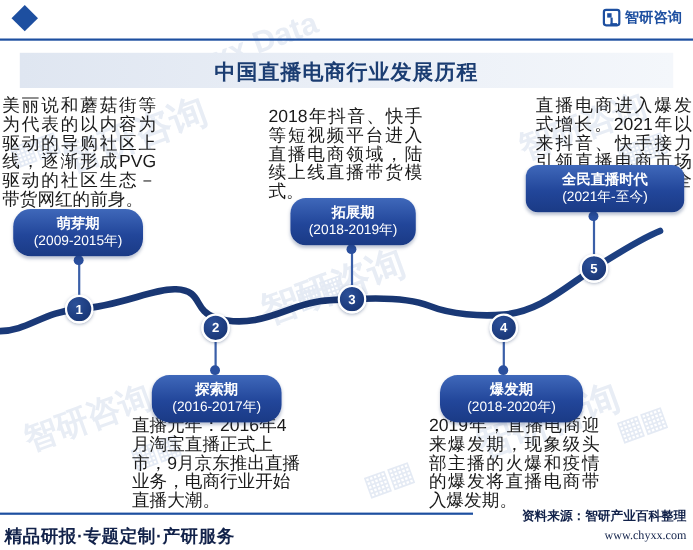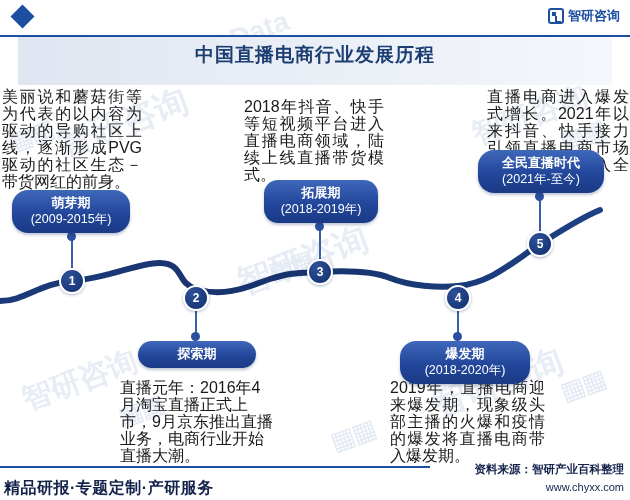--- a/index.html
+++ b/index.html
@@ -108,22 +108,22 @@
   .header-rule {
     position: absolute;
     left: 0; top: 35px;
     width: 630px; height: 2px;
     background: #1d4fa0;
   }
 
   
   .title-band {
     position: absolute;
-    left: 18px; top: 36px;
-    width: 594px; height: 49px;
+    left: 18px; top: 48px;
+    width: 594px; height: 32px;
     background: linear-gradient(90deg, #dfe6f1 0%, #e9eef6 45%, #f4f7fb 100%);
     z-index: 3;
   }
   .title-text {
     position: absolute;
     left: 0; top: 0;
     width: 594px;
     line-height: 38px;
     text-align: center;
     font-size: 19px;
@@ -238,21 +238,21 @@
     font-weight: bold;
     color: #12224a;
     z-index: 5;
   }
   .footer-url {
     position: absolute;
     right: 6px; top: 481px;
     font-size: 11px;
     color: #12224a;
     z-index: 5;
-    font-family: Liberation Sans, sans-serif;
+    font-family: Liberation Serif, serif;
     text-align: center;
   }
 </style>
 </head>
 <body>
 
 <div id="page">
 
   <div class="wm-layer">
     <div class="wm rot" style="left:55px; top:100px; font-size:34px;">智研咨询</div>
@@ -331,27 +331,28 @@
     <div class="pill" style="left:12px; top:104px; width:118px;">
       <span class="pill-name">萌芽期</span>
       <span class="pill-years">(2009-2015年)</span>
     </div>
 
     <div class="pill" style="left:264px; top:94px; width:114px;border-radius:14px;">
       <span class="pill-name">拓展期</span>
       <span class="pill-years">(2018-2019年)</span>
     </div>
 
-    <div class="pill" style="left:478px; top:64px; width:126px;">
+    <div class="pill" style="left:478px; top:64px; width:144px;border-radius:11px;">
       <span class="pill-name">全民直播时代</span>
       <span class="pill-years">(2021年-至今)</span>
     </div>
 
     <div class="pill" style="left:138px; top:255px; width:118px;">
       <span class="pill-name">探索期</span>
+      <span class="pill-years">(2016-2017年)</span>
     </div>
 
     <div class="pill" style="left:400px; top:255px; width:130px;">
       <span class="pill-name">爆发期</span>
       <span class="pill-years">(2018-2020年)</span>
     </div>
 
     <div class="node" style="left:59px; top:182px;">1</div>
     <div class="node" style="left:183px; top:199px;">2</div>
     <div class="node" style="left:307px; top:173px;">3</div>

